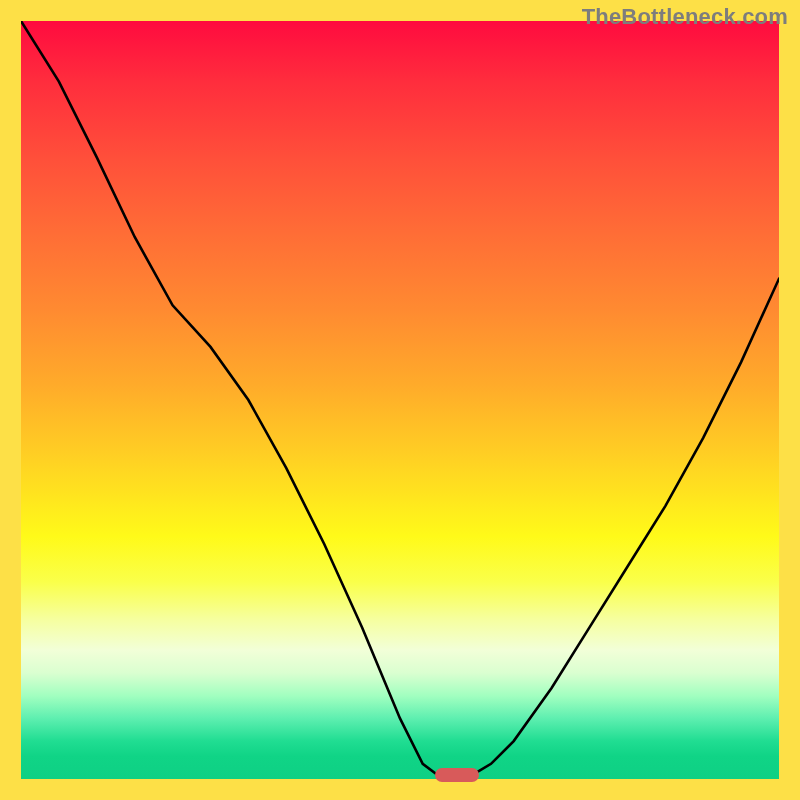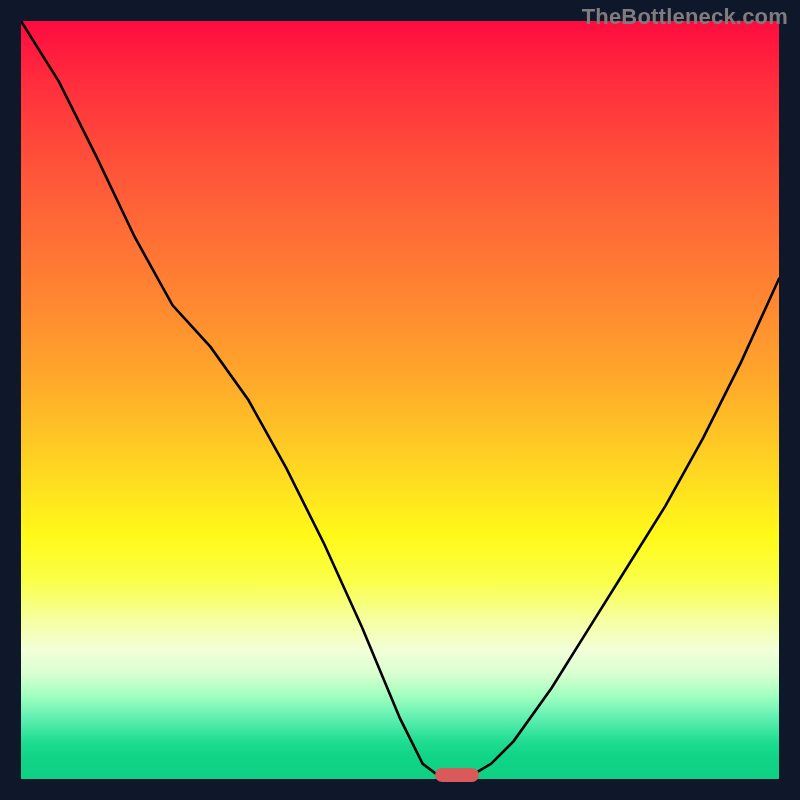--- a/index.html
+++ b/index.html
@@ -7,21 +7,21 @@
     padding: 0;
     width: 800px;
     height: 800px;
     background: #000;
     overflow: hidden;
   }
   .frame {
     position: relative;
     width: 800px;
     height: 800px;
-    background: #0f172a;
+    background: #fde047;
   }
   .plot-area {
     position: absolute;
     left: 21px;
     top: 21px;
     width: 758px;
     height: 758px;
     
     background: linear-gradient(
       to bottom,

